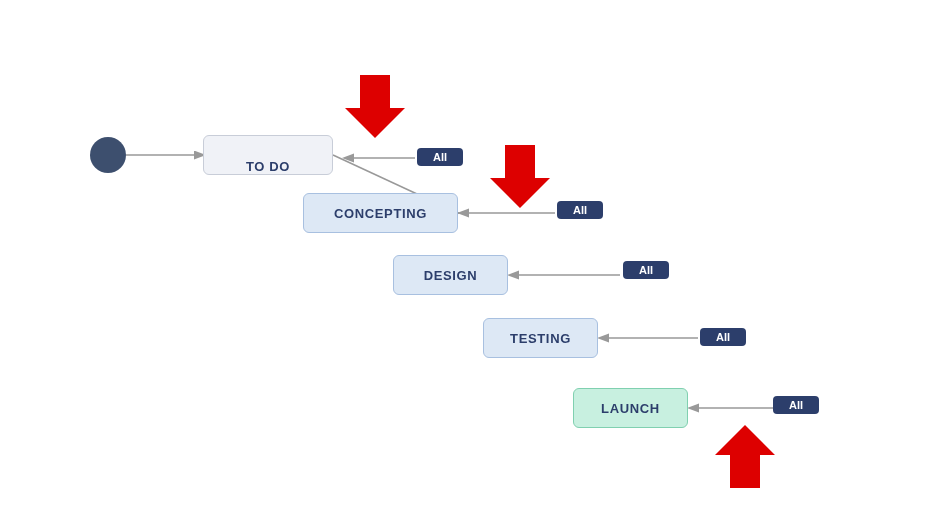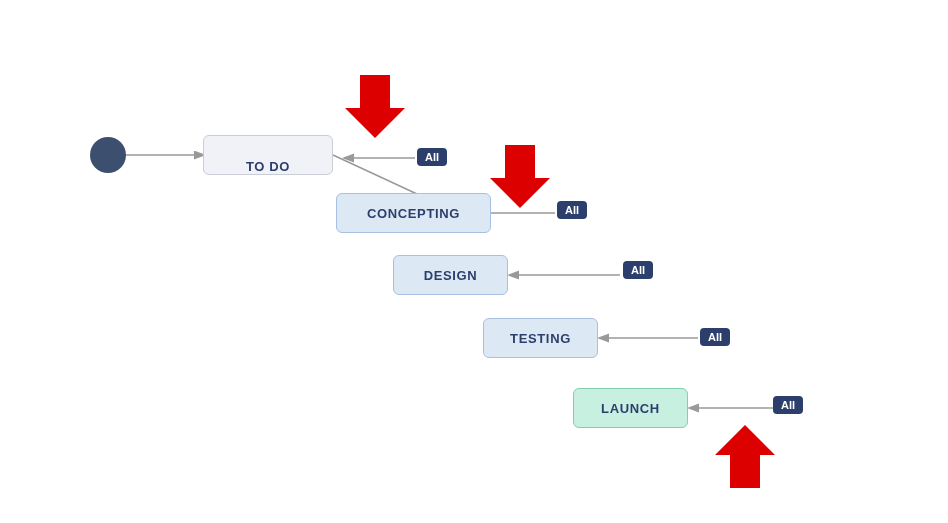--- a/index.html
+++ b/index.html
@@ -42,21 +42,20 @@
       align-items: flex-end;
     }
 
     .node-concepting {
       left: 303px;
       top: 193px;
       width: 155px;
       height: 40px;
       background: #dde8f5;
       border: 1.5px solid #a8c0e0;
-      margin-left: 33px;
     }
 
     .node-design {
       left: 393px;
       top: 255px;
       width: 115px;
       height: 40px;
       background: #dde8f5;
       border: 1.5px solid #a8c0e0;
     }
@@ -79,21 +78,21 @@
       border: 1.5px solid #80d0b0;
     }
 
     
     .all-badge {
       position: absolute;
       background: #2c3e6b;
       color: #ffffff;
       font-size: 11px;
       font-weight: 700;
-      padding: 3px 8px;
+      padding: 3px 16px;
       border-radius: 4px;
     }
 
     
     .start-circle {
       position: absolute;
       width: 36px;
       height: 36px;
       background: #3d4f6e;
       border-radius: 50%;

